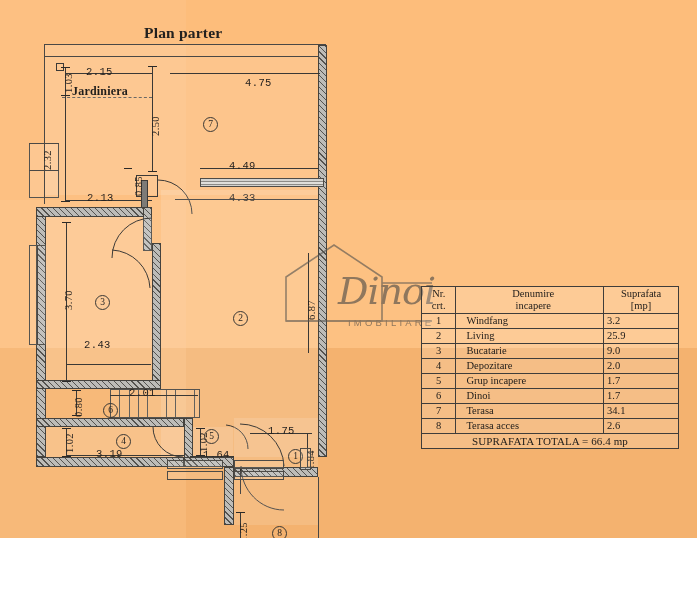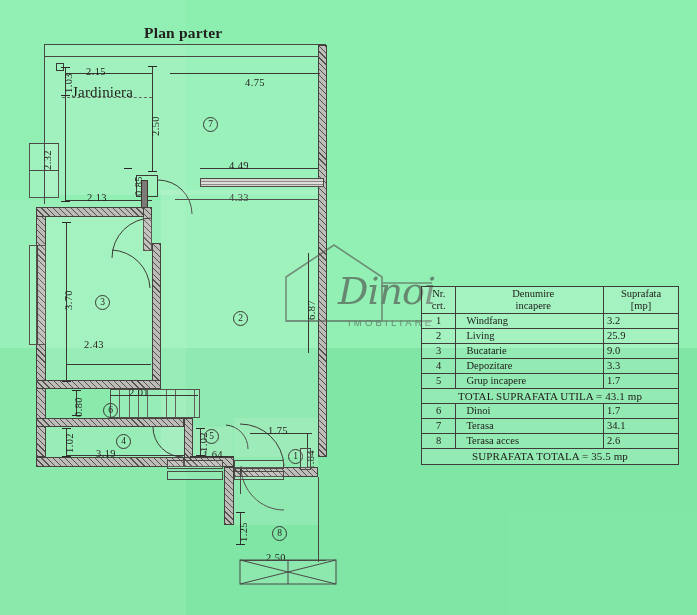--- a/index.html
+++ b/index.html
@@ -4,22 +4,22 @@
 <style>
   * { box-sizing: border-box; }
   html, body {
     margin: 0; padding: 0;
     width: 697px; height: 615px;
     overflow: hidden;
     font-family: "Liberation Serif", serif;
   }
   #page {
     position: relative;
-    width: 697px; height: 615px;
-    background: #86efac;
+    width: 697px; height: 538px;
+    background: #fdba74;
     overflow: hidden;
   }
   
   .band {
     position: absolute; left: 0; width: 697px;
     pointer-events: none;
   }
   #band-top    { top: 0;   height: 200px; background: rgba(255,255,255,0.055); }
   #band-mid    { top: 200px; height: 148px; background: rgba(255,255,255,0.105); }
   #band-bottom { top: 348px; height: 267px; background: rgba(0,0,0,0.022); }
@@ -52,40 +52,40 @@
     width: 15px; height: 15px;
     border: 1px solid #3a3835; border-radius: 50%;
     font-size: 9.5px; line-height: 13px; text-align: center;
     color: #262422; background: transparent;
     font-family: "Liberation Serif", serif;
   }
 
   .dim {
     position: absolute;
     font-size: 10.5px; color: #221f1d;
-    font-family: Liberation Serif, serif;
+    font-family: Liberation Mono, monospace;
     white-space: nowrap;
     letter-spacing: .4px;
   }
   .dimv {
     position: absolute;
     font-size: 10.5px; color: #221f1d;
     font-family: "Liberation Serif", serif;
     white-space: nowrap;
     letter-spacing: .4px;
     transform-origin: 0 0;
     transform: rotate(-90deg);
   }
   .dimline { position: absolute; height: 1px; background: #3a3835; }
   .dimlinev { position: absolute; width: 1px; background: #3a3835; }
   .tick { position: absolute; background: #2b2927; }
 
   .label-jard {
     position: absolute;
-    font-size: 15px; font-weight: normal; font-style: normal;
+    font-size: 12px; font-weight: bold; font-style: normal;
     color: #1f1d1b; letter-spacing: .2px;
   }
   .dash {
     position: absolute;
     border-top: 1px dashed #6a6865;
   }
   .dashv {
     position: absolute;
     border-left: 1px dashed #6a6865;
   }
@@ -390,45 +390,42 @@
           <td class="c-area">25.9</td>
         </tr>
         <tr>
           <td class="c-nr">3</td>
           <td class="c-name">Bucatarie</td>
           <td class="c-area">9.0</td>
         </tr>
         <tr>
           <td class="c-nr">4</td>
           <td class="c-name">Depozitare</td>
-          <td class="c-area">3.3</td>
+          <td class="c-area">2.0</td>
         </tr>
         <tr>
           <td class="c-nr">5</td>
           <td class="c-name">Grup incapere</td>
           <td class="c-area">1.7</td>
         </tr>
-        <tr class="totalrow">
-          <td colspan="3">TOTAL SUPRAFATA UTILA = 43.1 mp</td>
-        </tr>
         <tr>
           <td class="c-nr">6</td>
           <td class="c-name">Dinoi</td>
           <td class="c-area">1.7</td>
         </tr>
         <tr>
           <td class="c-nr">7</td>
           <td class="c-name">Terasa</td>
           <td class="c-area">34.1</td>
         </tr>
         <tr>
           <td class="c-nr">8</td>
           <td class="c-name">Terasa acces</td>
           <td class="c-area">2.6</td>
         </tr>
         <tr class="totalrow">
-          <td colspan="3">SUPRAFATA TOTALA = 35.5 mp</td>
+          <td colspan="3">SUPRAFATA TOTALA = 66.4 mp</td>
         </tr>
       </tbody>
     </table>
   </div>
 
 </div>
 
 </body></html>

